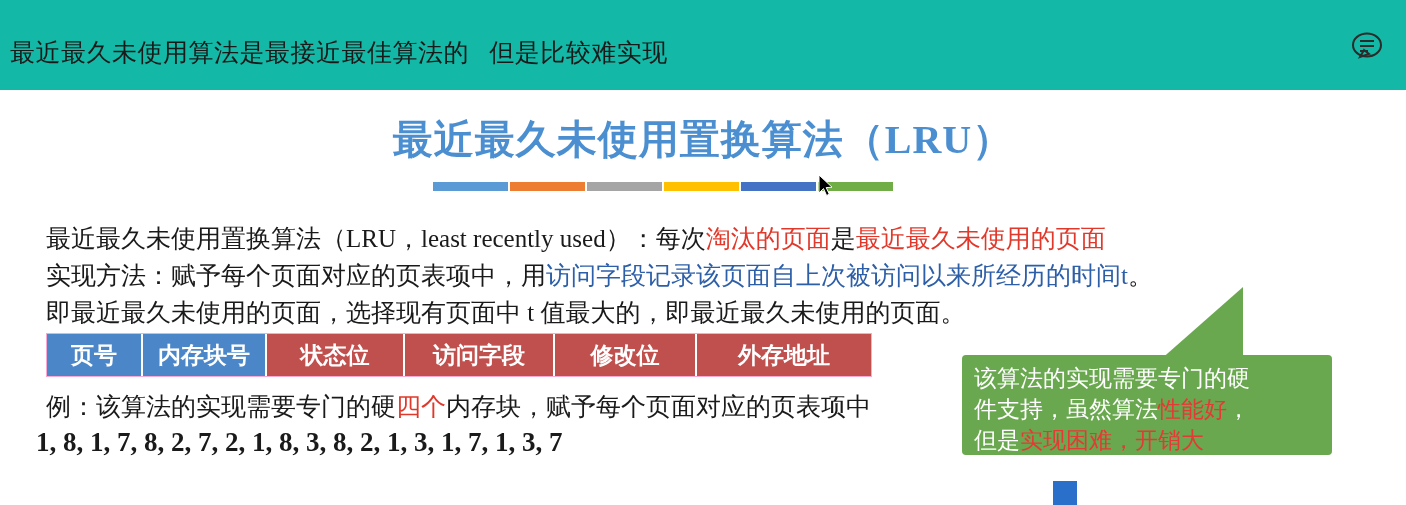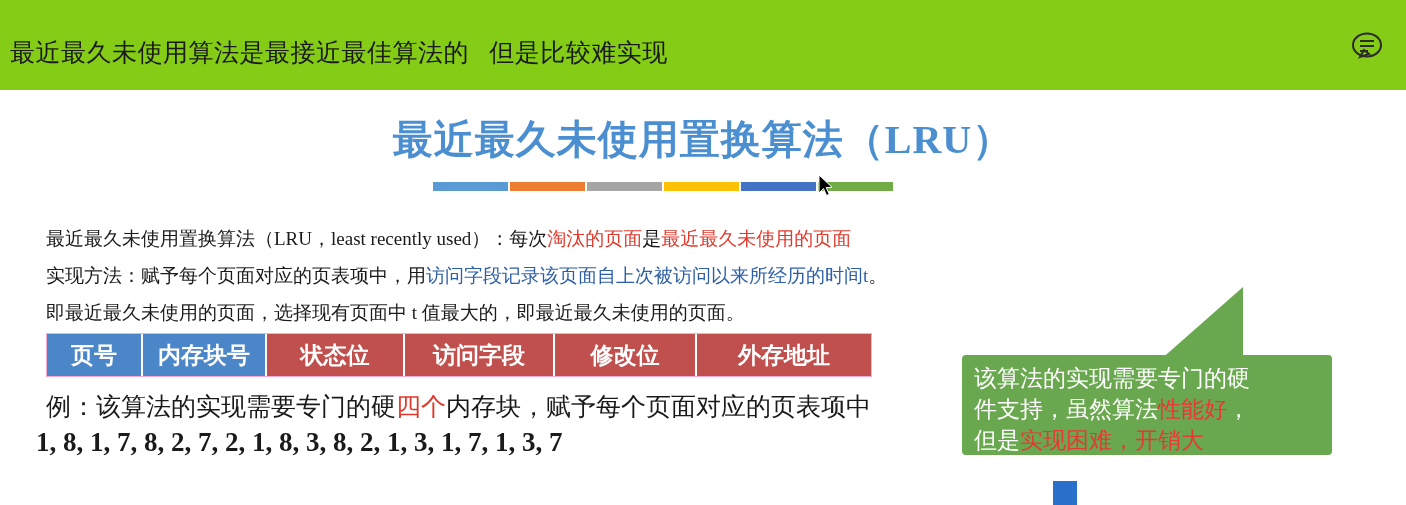--- a/index.html
+++ b/index.html
@@ -14,21 +14,21 @@
     overflow: hidden;
     font-family: "Liberation Sans", sans-serif;
   }
 
   
   #top-bar {
     position: absolute;
     left: 0; top: 0;
     width: 1406px;
     height: 90px;
-    background: #84cc16;
+    background: #14b8a6;
   }
   #top-note {
     position: absolute;
     left: 10px;
     top: 36px;
     font-size: 25px;
     color: #1a1a1a;
     letter-spacing: 0.5px;
     white-space: pre;
     font-family: "Liberation Serif", serif;
@@ -105,21 +105,21 @@
     width: 16px;
     height: 24px;
     z-index: 40;
   }
 
   
   .para {
     position: absolute;
     left: 46px;
     font-family: "Liberation Serif", serif;
-    font-size: 19px;
+    font-size: 25px;
     color: #1a1a1a;
     white-space: pre;
     line-height: 32px;
   }
   #para1 { top: 133px; }
   #para2 { top: 170px; }
   #para3 { top: 207px; }
   .red { color: #e0392b; }
   .blue { color: #2d5fa8; }
 

